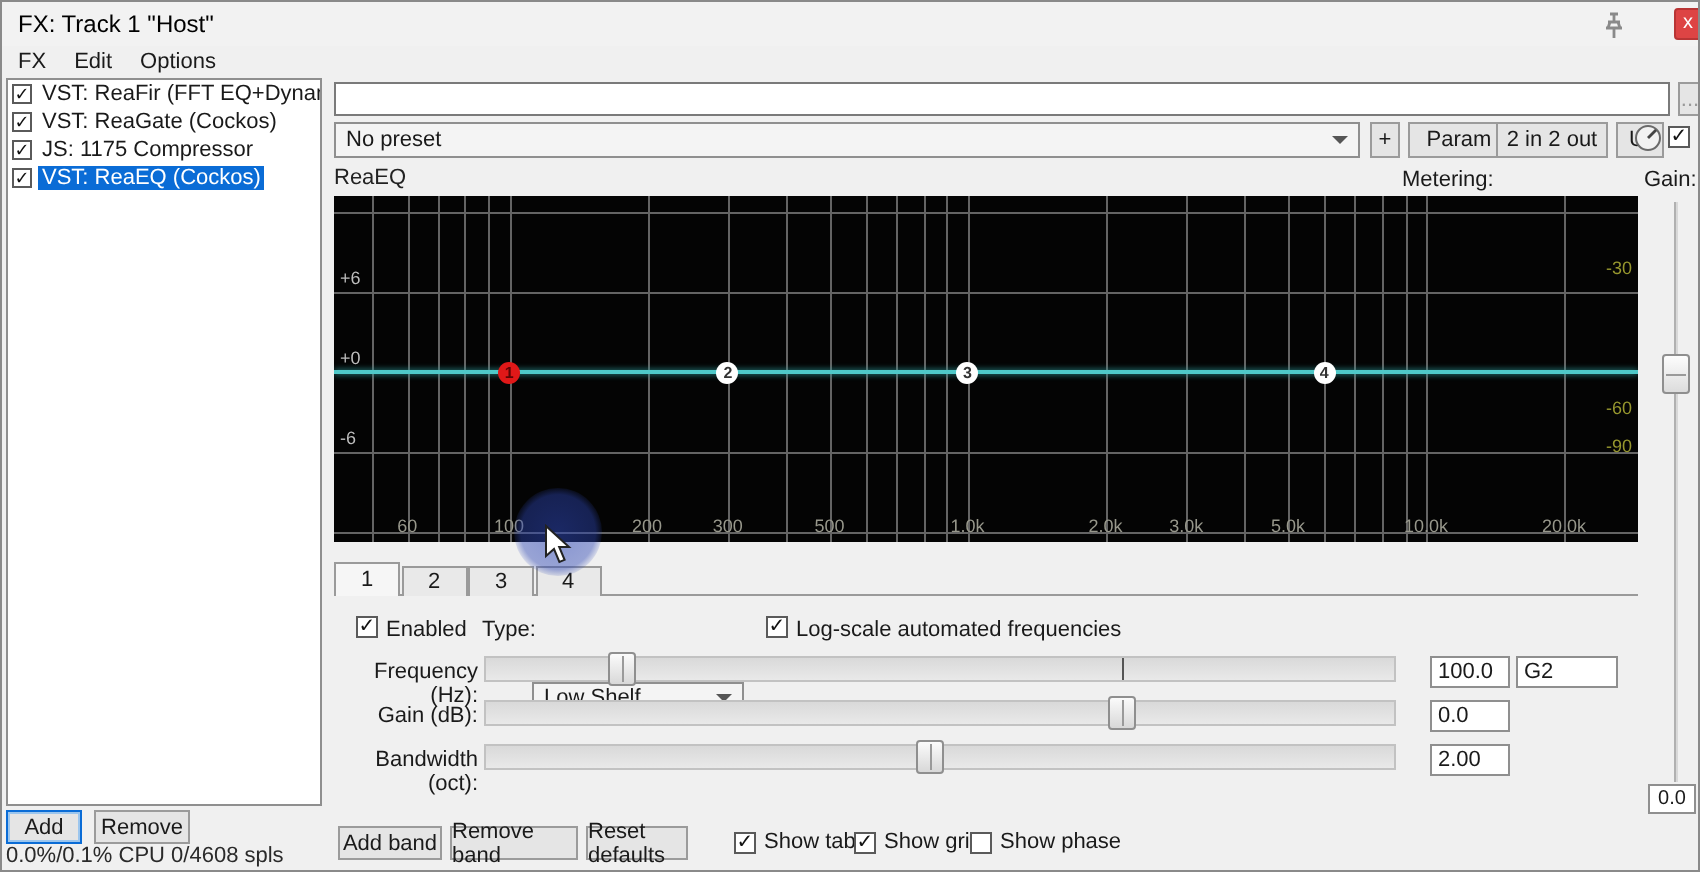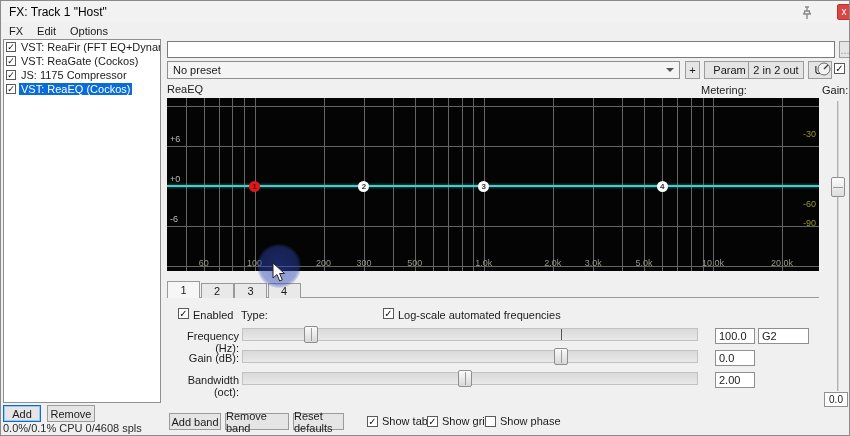--- a/index.html
+++ b/index.html
@@ -244,20 +244,24 @@
     <div class="baseline"></div>
   <div class="tab active" style="left: 0px;">1</div>
       <div class="tab" style="left: 33.5px;">2</div>
       <div class="tab" style="left: 67px;">3</div>
       <div class="tab" style="left: 100.5px;">4</div>
     </div>
 
   <div class="abs cb" style="left: 177px; top: 307px;" id="enabledCb">✓</div>
   <div class="abs ctl-label" style="left:192px;top:308px">Enabled</div>
   <div class="abs ctl-label" style="left:240px;top:308px">Type:</div>
+  <div class="abs combo typecombo">
+    <span>Low Shelf</span>
+    <span class="chev"></span>
+  </div>
   <div class="abs cb" style="left: 382px; top: 307px;" id="logCb">✓</div>
   <div class="abs ctl-label" style="left:397px;top:308px">Log-scale automated frequencies</div>
   <div id="sliders">
       <div class="abs slider-row-label" style="left: 166px; top: 329px;">Frequency (Hz):</div>
       <div class="abs track" style="top: 327px;">
         <div class="tick" style="left: 70%;"></div>
         <div class="handle" style="left: calc(15% - 7px);"></div>
       </div>
       <div class="abs valbox" style="left: 714px; top: 327px;">100.0</div>
       <div class="abs valbox" style="left: 757px; top: 327px; width: 51px;">G2</div>

